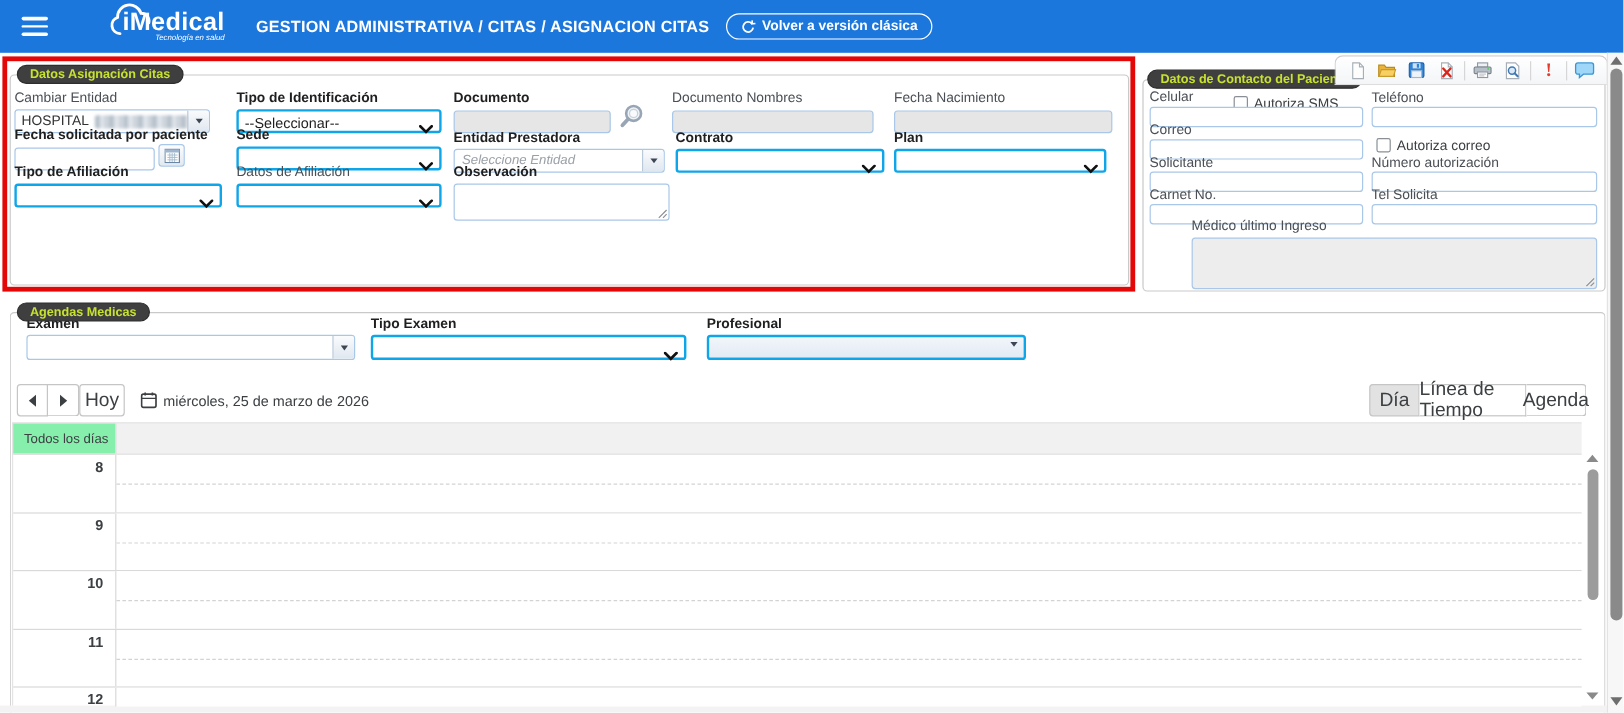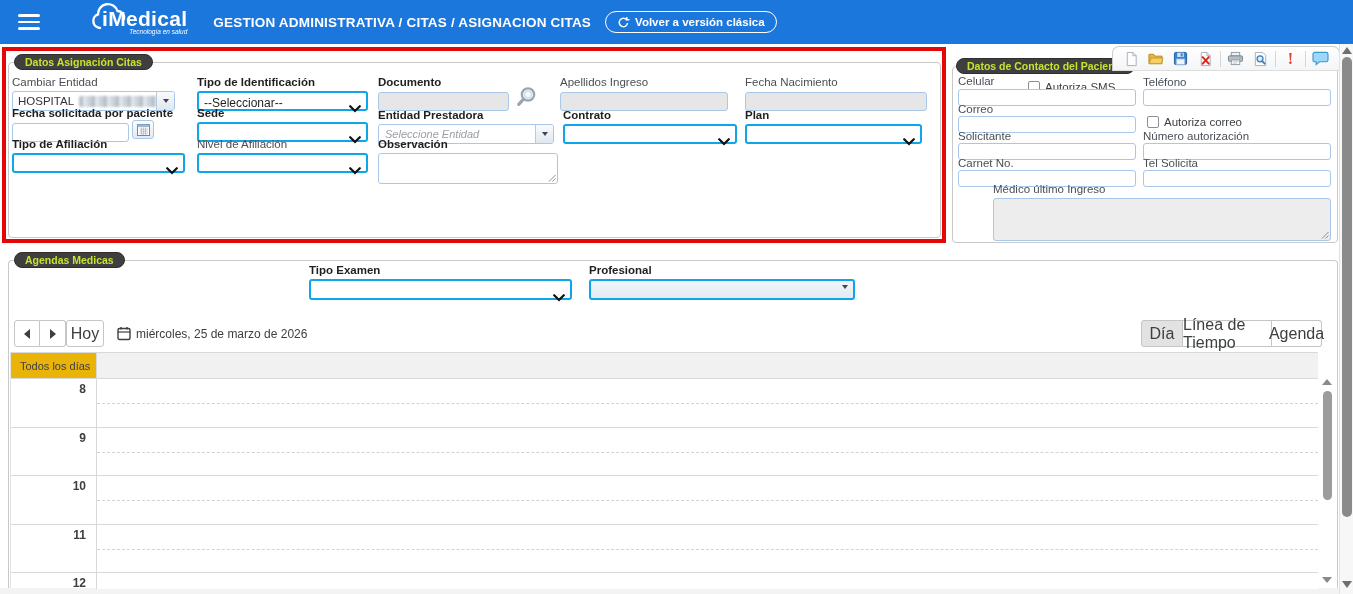--- a/index.html
+++ b/index.html
@@ -55,21 +55,21 @@
   
   .cal-navgrp { position:absolute; display:flex; z-index:5; }
   .cal-btn { height:27px; background:#fff; border:1px solid #c5c5c5; display:flex; align-items:center; justify-content:center; font-size:16px; color:#3c4043; cursor:pointer; font-family:"Liberation Sans", sans-serif; }
   .cal-btn.active { background:#e2e2e2; }
   .tri-l { width:0; height:0; border-top:5px solid transparent; border-bottom:5px solid transparent; border-right:6px solid #3c4043; }
   .tri-r { width:0; height:0; border-top:5px solid transparent; border-bottom:5px solid transparent; border-left:6px solid #3c4043; }
   .date-lbl { position:absolute; font-size:12px; color:#3c4043; z-index:5; white-space:nowrap; }
 
   .grid { position:absolute; left:10px; top:352px; width:1308px; height:236px; border-top:1px solid #d9d9d9; border-left:1px solid #e4e4e4; z-index:4; }
   .allday { position:absolute; left:0; top:0; width:100%; height:25px; display:flex; }
-  .allday .gut { width:85px; background:#eab308; font-size:11px; color:#3c4043; display:flex; align-items:center; padding-left:9px; }
+  .allday .gut { width:85px; background:#86efac; font-size:11px; color:#3c4043; display:flex; align-items:center; padding-left:9px; }
   .allday .bar { flex:1; background:#f1f1f1; border-left:1px solid #d9d9d9; }
   .cal-row { position:absolute; left:0; width:100%; height:48.5px; border-top:1px solid #d9d9d9; display:flex; }
   .cal-row .hr { width:85px; text-align:right; padding:3px 10px 0 0; font-size:12px; font-weight:bold; color:#3c4043; }
   .cal-row .slot { flex:1; border-left:1px solid #d9d9d9; position:relative; background:#fff; cursor:pointer; }
   .cal-row .slot i { position:absolute; left:0; right:0; top:24px; border-top:1px dashed #d3d3d3; }
 
   
   .in-scroll { position:absolute; left:1320px; top:377px; width:15px; height:211px; z-index:6; }
   .in-thumb { position:absolute; left:3px; top:14px; width:9px; height:109px; background:#9c9c9c; border-radius:4.5px; cursor:grab; }
   .arr-up { width:0; height:0; border-left:5px solid transparent; border-right:5px solid transparent; border-bottom:6px solid #8a8a8a; position:absolute; left:2px; top:2px; cursor:pointer; }
@@ -142,21 +142,21 @@
     <span class="lbl">Documento</span>
     <input class="inp dis" style="">
   </div>
   <svg class="fld" style="left:514px; top:85px;" width="24" height="24" viewBox="0 0 24 24">
     <circle cx="14" cy="9.5" r="6.2" fill="#eef2f6" stroke="#97a5b4" stroke-width="2.2"></circle>
     <circle cx="14" cy="9.5" r="3.4" fill="#f8fafc" stroke="#c6cfd9" stroke-width="1"></circle>
     <path d="M9.3 14.4l-4.6 5" stroke="#97a5b4" stroke-width="3.2" stroke-linecap="round"></path>
   </svg>
 
   <div class="fld" style="left:560px; top:76px; width:168px;">
-    <span class="lbl reg">Apellidos Ingreso</span>
+    <span class="lbl reg">Documento Nombres</span>
     <input class="inp dis" style="">
   </div>
 
   <div class="fld" style="left:745px; top:76px; width:182px;">
     <span class="lbl reg">Fecha Nacimiento</span>
     <input class="inp dis" style="">
   </div>
 
   <div class="fld" style="left:12px; top:107px; width:117px;">
     <span class="lbl">Fecha solicitada por paciente</span>
@@ -210,21 +210,21 @@
   <div class="fld" style="left:12px; top:138px; width:173px;">
     <span class="lbl">Tipo de Afiliación</span>
     <div class="selbox">
       <span class="chev"><svg width="12" height="8" viewBox="0 0 12 8">
             <path d="M1.2 1.2L6 6l4.8-4.8" fill="none" stroke="#111" stroke-width="2.2" stroke-linecap="round"></path>
           </svg></span>
     </div>
   </div>
 
   <div class="fld" style="left:197px; top:138px; width:171px;">
-    <span class="lbl reg">Nivel de Afiliación</span>
+    <span class="lbl reg">Datos de Afiliación</span>
     <div class="selbox">
       <span class="chev"><svg width="12" height="8" viewBox="0 0 12 8">
             <path d="M1.2 1.2L6 6l4.8-4.8" fill="none" stroke="#111" stroke-width="2.2" stroke-linecap="round"></path>
           </svg></span>
     </div>
   </div>
 
   <div class="fld" style="left:378px; top:138px; width:180px;">
     <span class="lbl">Observación</span>
     <div class="tarea" style="height:31px;">
@@ -338,20 +338,28 @@
     <div class="tarea dis" style="height:43px;">
       <svg class="rsz" width="8" height="8" viewBox="0 0 8 8">
           <path d="M1 7.5L7.5 1M4.5 7.5L7.5 4.5" stroke="#8a8f95" stroke-width="1"></path>
         </svg>
     </div>
   </div>
 
   <div class="panel" style="left:8px; top:260px; width:1330px; height:334px; border-bottom:none; border-radius:4px 4px 0 0;"></div>
   <div class="badge" style="left:14px; top:252px;">Agendas Medicas</div>
 
+  <div class="fld" style="left:22px; top:264px; width:274px;">
+    <span class="lbl">Examen</span>
+    <div class="combo" style="height:21px;">
+      <span class="cbtn">
+          <i class="tri"></i>
+        </span>
+    </div>
+  </div>
 
   <div class="fld" style="left:309px; top:264px; width:263px;">
     <span class="lbl">Tipo Examen</span>
     <div class="selbox" style="height:21px;">
       <span class="chev" style="top:7px;"><svg width="12" height="8" viewBox="0 0 12 8">
             <path d="M1.2 1.2L6 6l4.8-4.8" fill="none" stroke="#111" stroke-width="2.2" stroke-linecap="round"></path>
           </svg></span>
     </div>
   </div>
 

